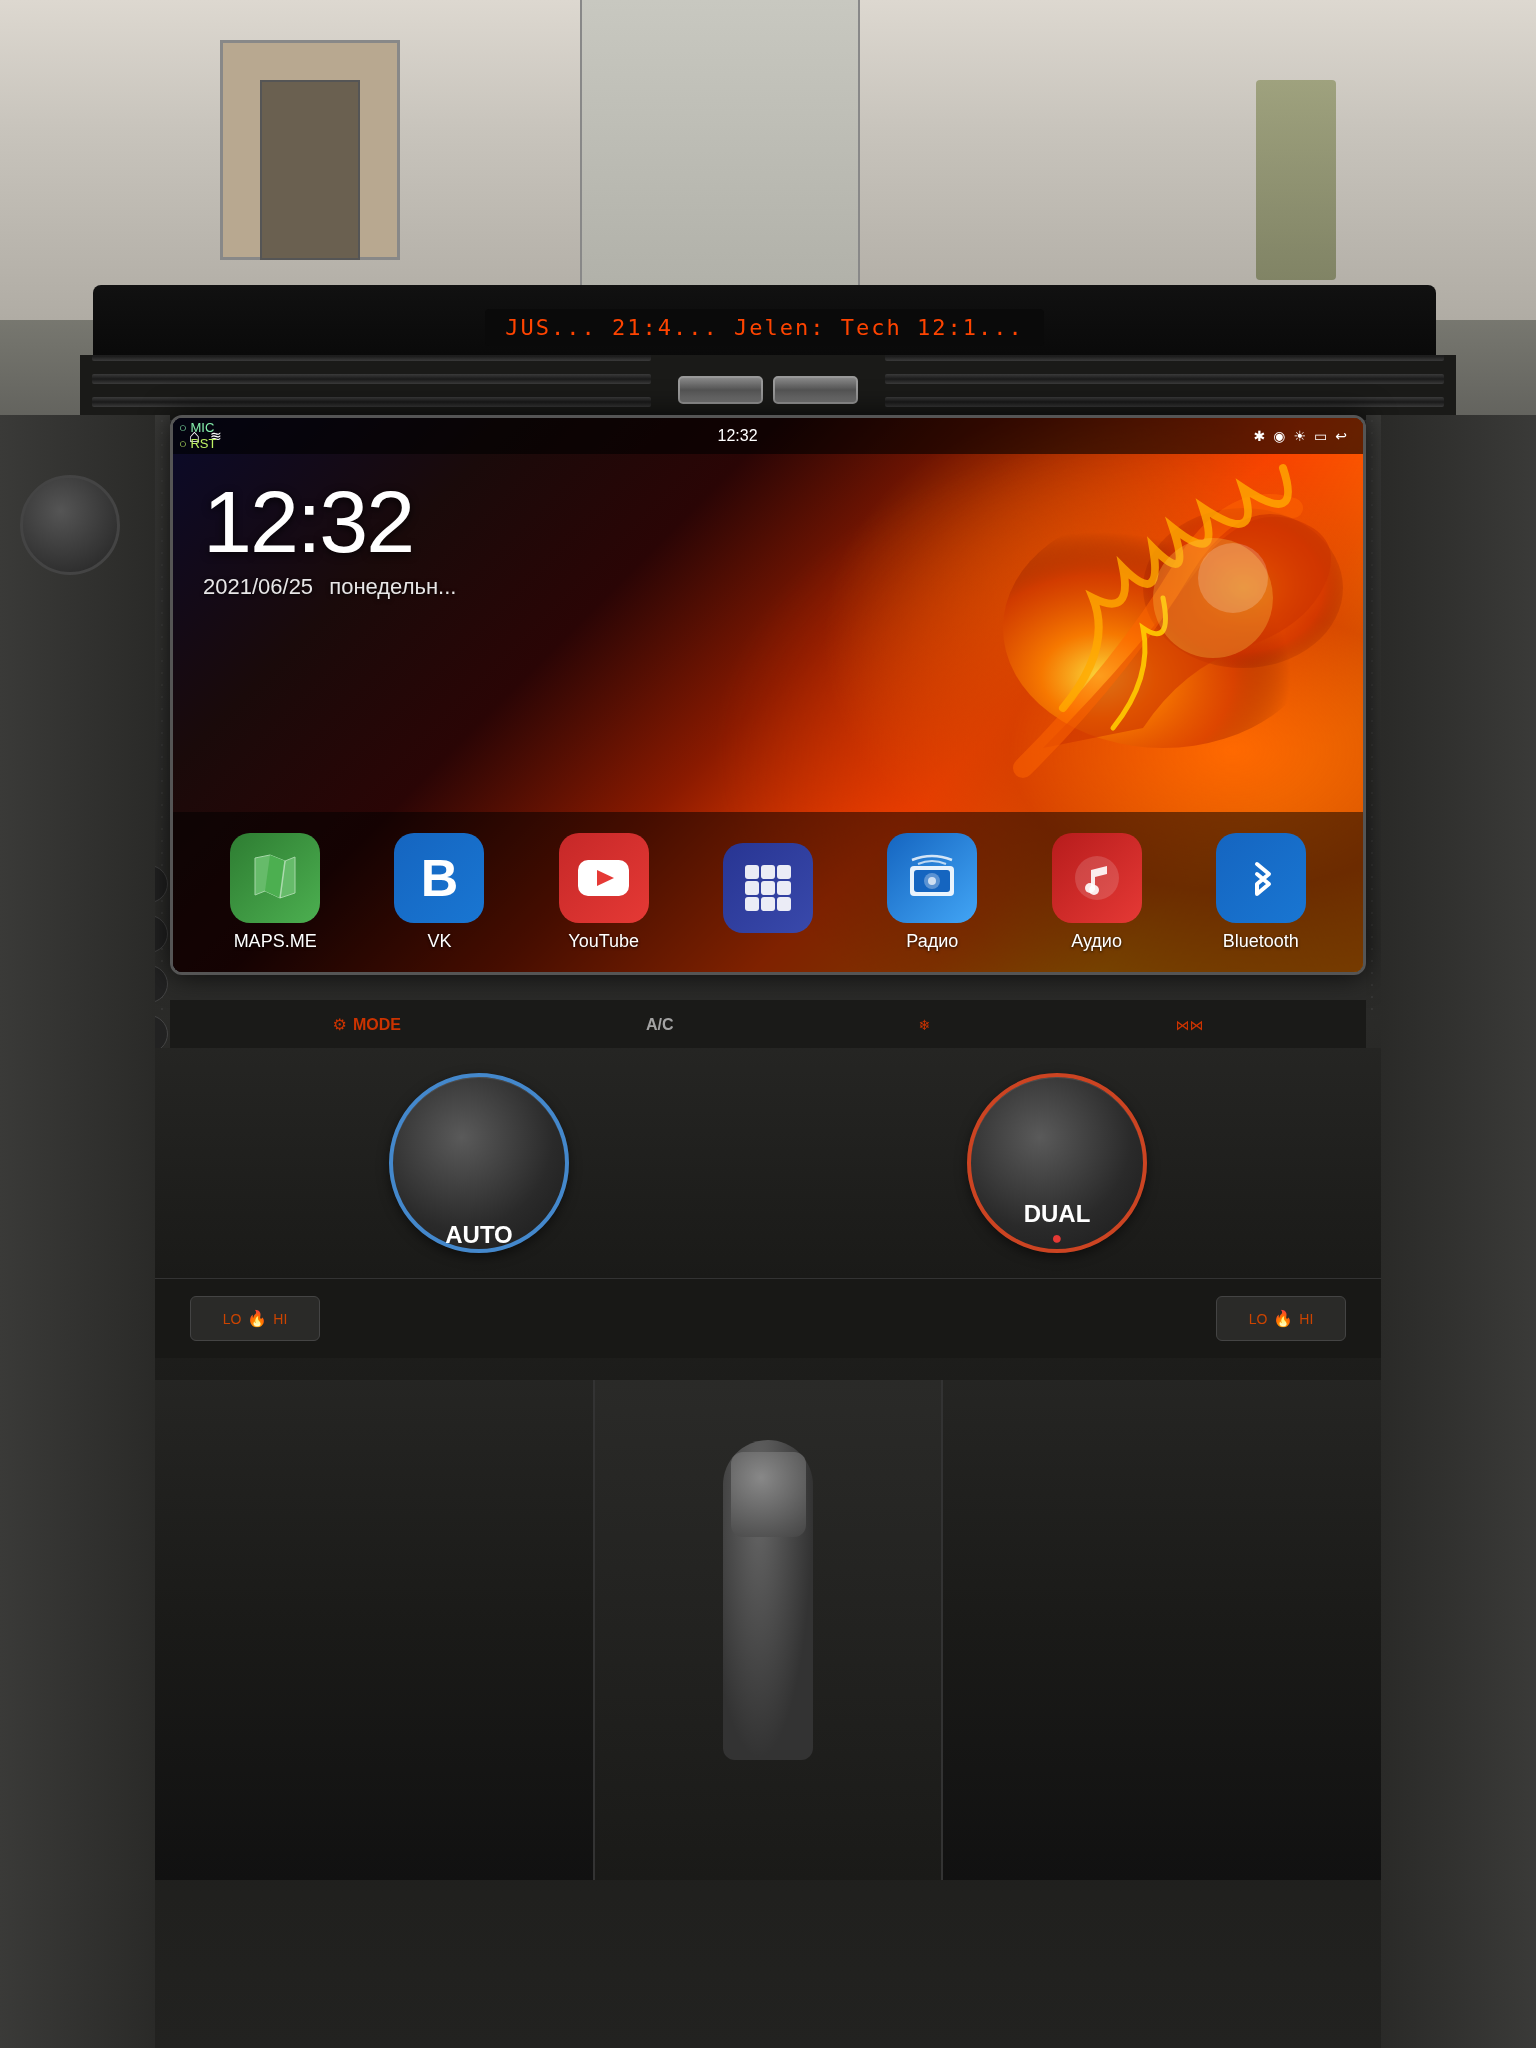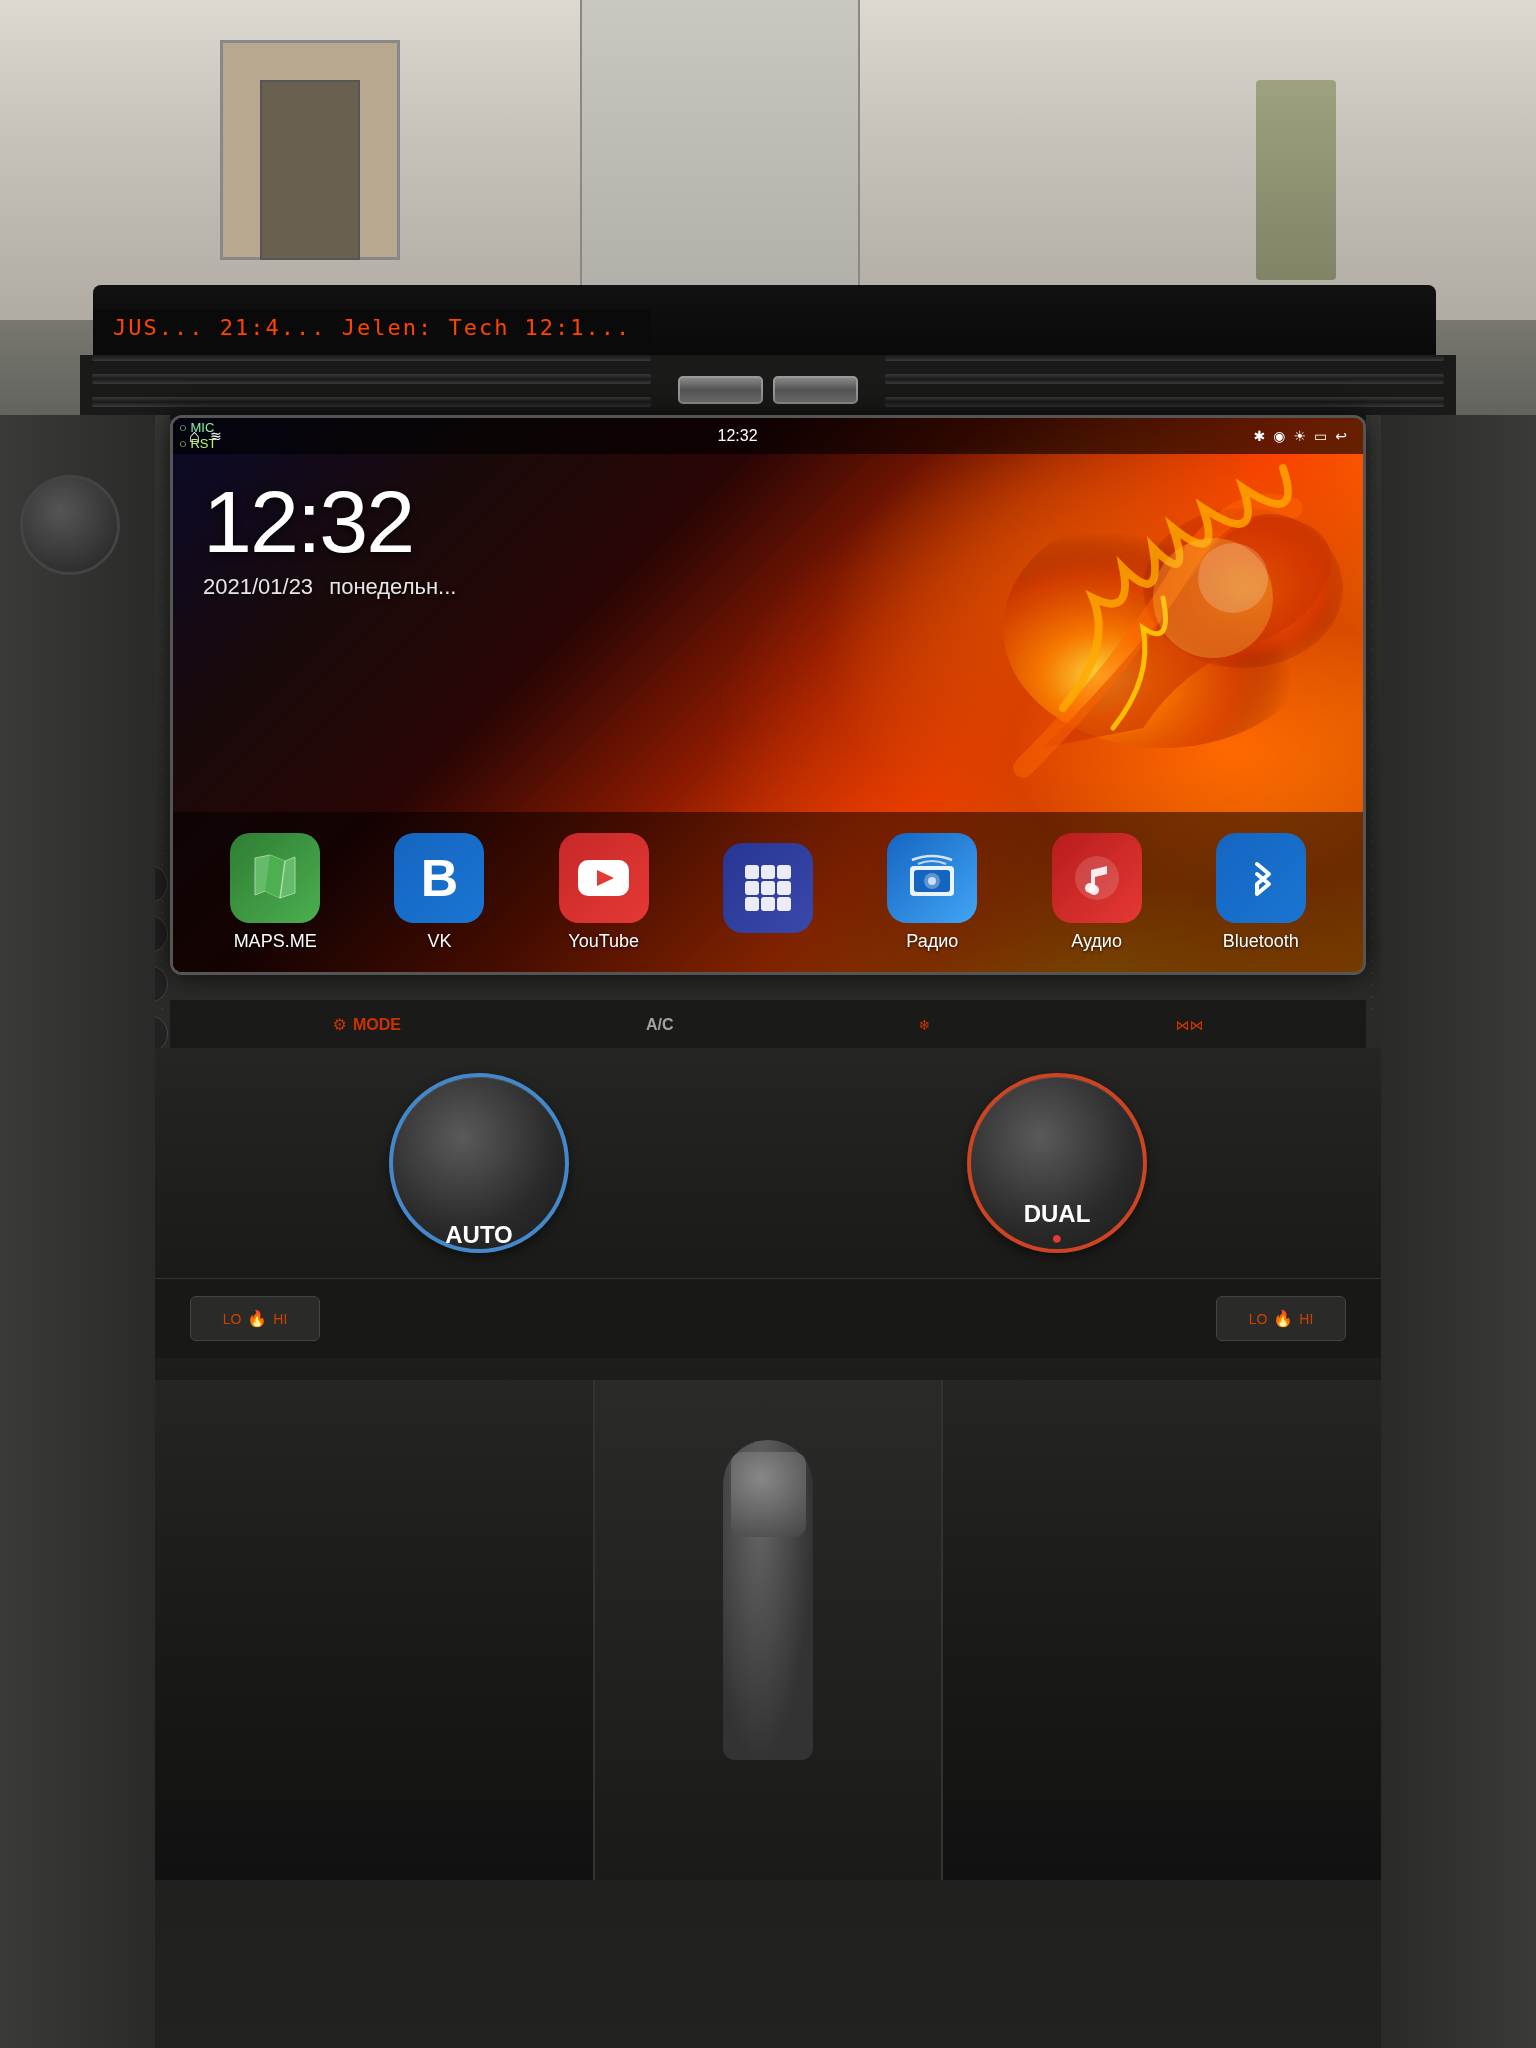--- a/index.html
+++ b/index.html
@@ -330,21 +330,21 @@
   <div style="position:absolute;top:0;left:0;right:0;height:100%;background:linear-gradient(180deg,#ddd8d0 0%,#c8c4bc 40%,#b0aca4 100%);"></div>
 
   <div style="position:absolute;top:40px;left:220px;width:180px;height:220px;background:#b8a890;border:3px solid #888;"></div>
   <div style="position:absolute;top:80px;left:260px;width:100px;height:180px;background:#6a6050;border:2px solid #555;"></div>
 
   <div style="position:absolute;top:0;left:580px;width:280px;height:300px;background:linear-gradient(180deg,#c8c8c0,#b0b0a8);border-left:2px solid #888;border-right:2px solid #888;"></div>
 
   <div style="position:absolute;top:80px;right:200px;width:80px;height:200px;background:linear-gradient(180deg,#8a9060 0%,#6a7048 100%);border-radius:4px;opacity:0.7;"></div>
 </div>
 
-<div style="position:absolute;top:285px;left:93px;right:100px;height:85px;background:linear-gradient(180deg,#111,#080808);border-radius:8px 8px 0 0;display:flex;align-items:center;justify-content:flex-start;gap:30px;">
+<div style="position:absolute;top:285px;left:93px;right:100px;height:85px;background:linear-gradient(180deg,#111,#080808);border-radius:8px 8px 0 0;display:flex;align-items:center;justify-content:center;gap:30px;">
   <div class="led-display">JUS... 21:4... Jelen: Tech   12:1...</div>
 </div>
 
 <div style="position:absolute;top:355px;left:80px;right:80px;height:70px;background:#1a1a18;display:flex;gap:3px;overflow:hidden;align-items:center;padding:8px;">
 
   <div style="flex:1;display:flex;flex-direction:column;gap:7px;padding:4px;">
     <div class="vent-blade"></div>
     <div class="vent-blade"></div>
     <div class="vent-blade"></div>
     <div class="vent-blade"></div>
@@ -434,21 +434,21 @@
         <span>◉</span>
         <span>☀</span>
         <span>▭</span>
         <span>↩</span>
       </div>
     </div>
 
     <div class="clock-display">
       <div class="clock-time">12:32</div>
       <div class="clock-date">
-        <span>2021/01/23</span>
+        <span>2021/06/25</span>
         <span style="margin-left:10px;">понедельн...</span>
       </div>
     </div>
 
     <div class="app-row">
 
       <div class="app-icon">
         <div class="app-icon-img app-maps">
           <svg width="50" height="50" viewBox="0 0 50 50" xmlns="http://www.w3.org/2000/svg">
             <polygon points="5,5 20,2 35,8 45,4 45,40 30,45 15,38 5,42" fill="#66bb6a" stroke="#a5d6a7" stroke-width="1"></polygon>

